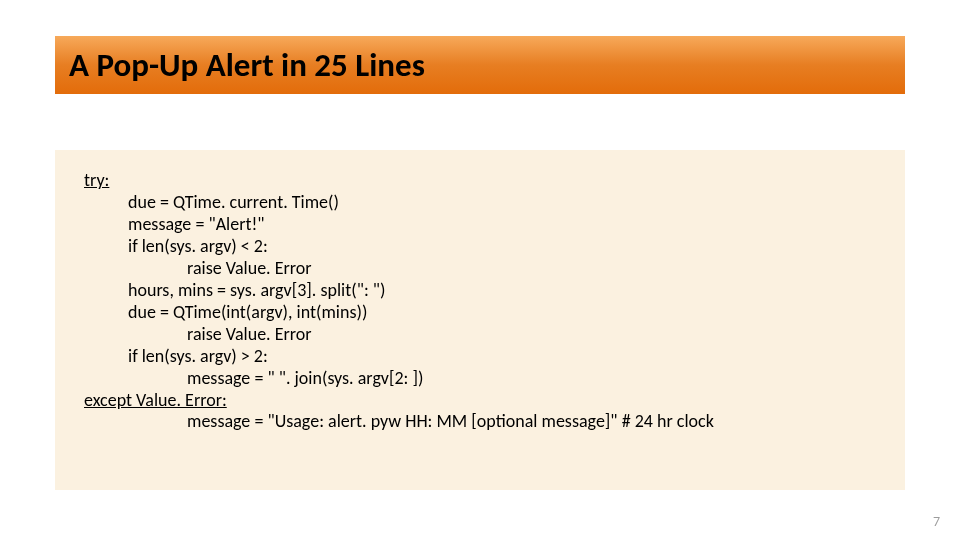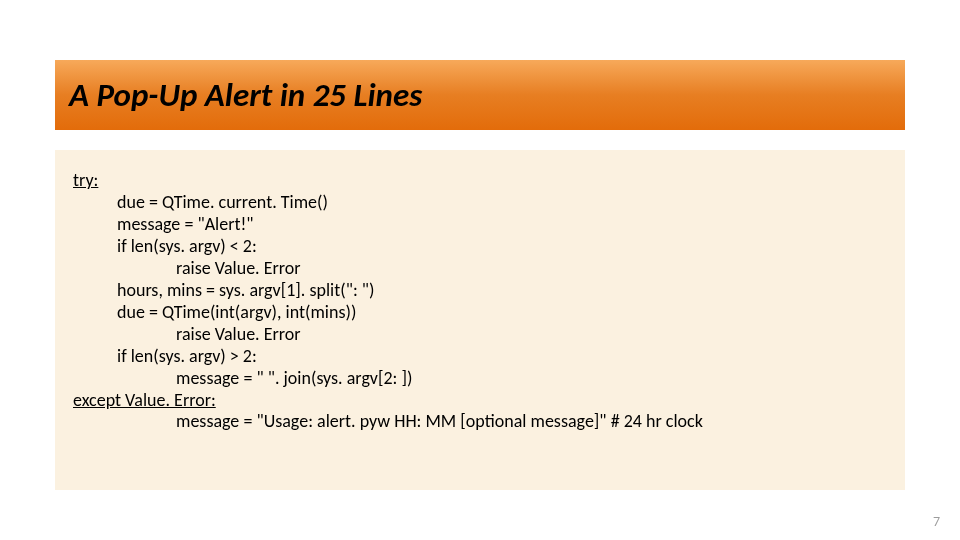--- a/index.html
+++ b/index.html
@@ -13,44 +13,43 @@
   }
   .slide {
     position: relative;
     width: 960px;
     height: 540px;
     background: #ffffff;
   }
   .title-bar {
     position: absolute;
     left: 55px;
-    top: 60px;
+    top: 36px;
     right: 55px;
-    height: 70px;
+    height: 58px;
     background: linear-gradient(to bottom, #f7a95a 0%, #e77e22 50%, #e36c0a 100%);
     display: flex;
     align-items: center;
     padding-left: 14px;
     box-sizing: border-box;
-    font-style: italic;
   }
   .title-text {
     font-size: 33px;
     font-weight: 600;
     color: #000000;
   }
   .code-block {
     position: absolute;
     left: 55px;
     top: 150px;
     right: 55px;
     height: 340px;
     background: #fbf1e0;
     box-sizing: border-box;
-    padding: 20px 18px 12px 18px;
+    padding: 20px 18px 12px 29px;
     font-size: 18px;
     line-height: 1.22;
     color: #000;
     font-family: "Calibri", "Segoe UI", Arial, sans-serif;
   }
   .kw {
     text-decoration: underline;
   }
   .indent1 { margin-left: 44px; }
   .indent2 { margin-left: 103px; }
@@ -71,21 +70,21 @@
   <div class="title-bar">
     <div class="title-text">A Pop-Up Alert in 25 Lines</div>
   </div>
 
   <div class="code-block">
     <div class="line kw">try:</div>
     <div class="line indent1">due = QTime. current. Time()</div>
     <div class="line indent1">message = "Alert!"</div>
     <div class="line indent1">if len(sys. argv) &lt; 2:</div>
     <div class="line indent2">raise Value. Error</div>
-    <div class="line indent1">hours, mins = sys. argv[1]. split(": ")</div>
+    <div class="line indent1">hours, mins = sys. argv[3]. split(": ")</div>
     <div class="line indent1">due = QTime(int(argv), int(mins))</div>
     <div class="line indent2">raise Value. Error</div>
     <div class="line indent1">if len(sys. argv) &gt; 2:</div>
     <div class="line indent2">message = " ". join(sys. argv[2: ])</div>
     <div class="line kw">except Value. Error:</div>
     <div class="line indent2">message = "Usage: alert. pyw HH: MM [optional message]" # 24 hr clock</div>
   </div>
 
   <div class="page-num">7</div>
 

